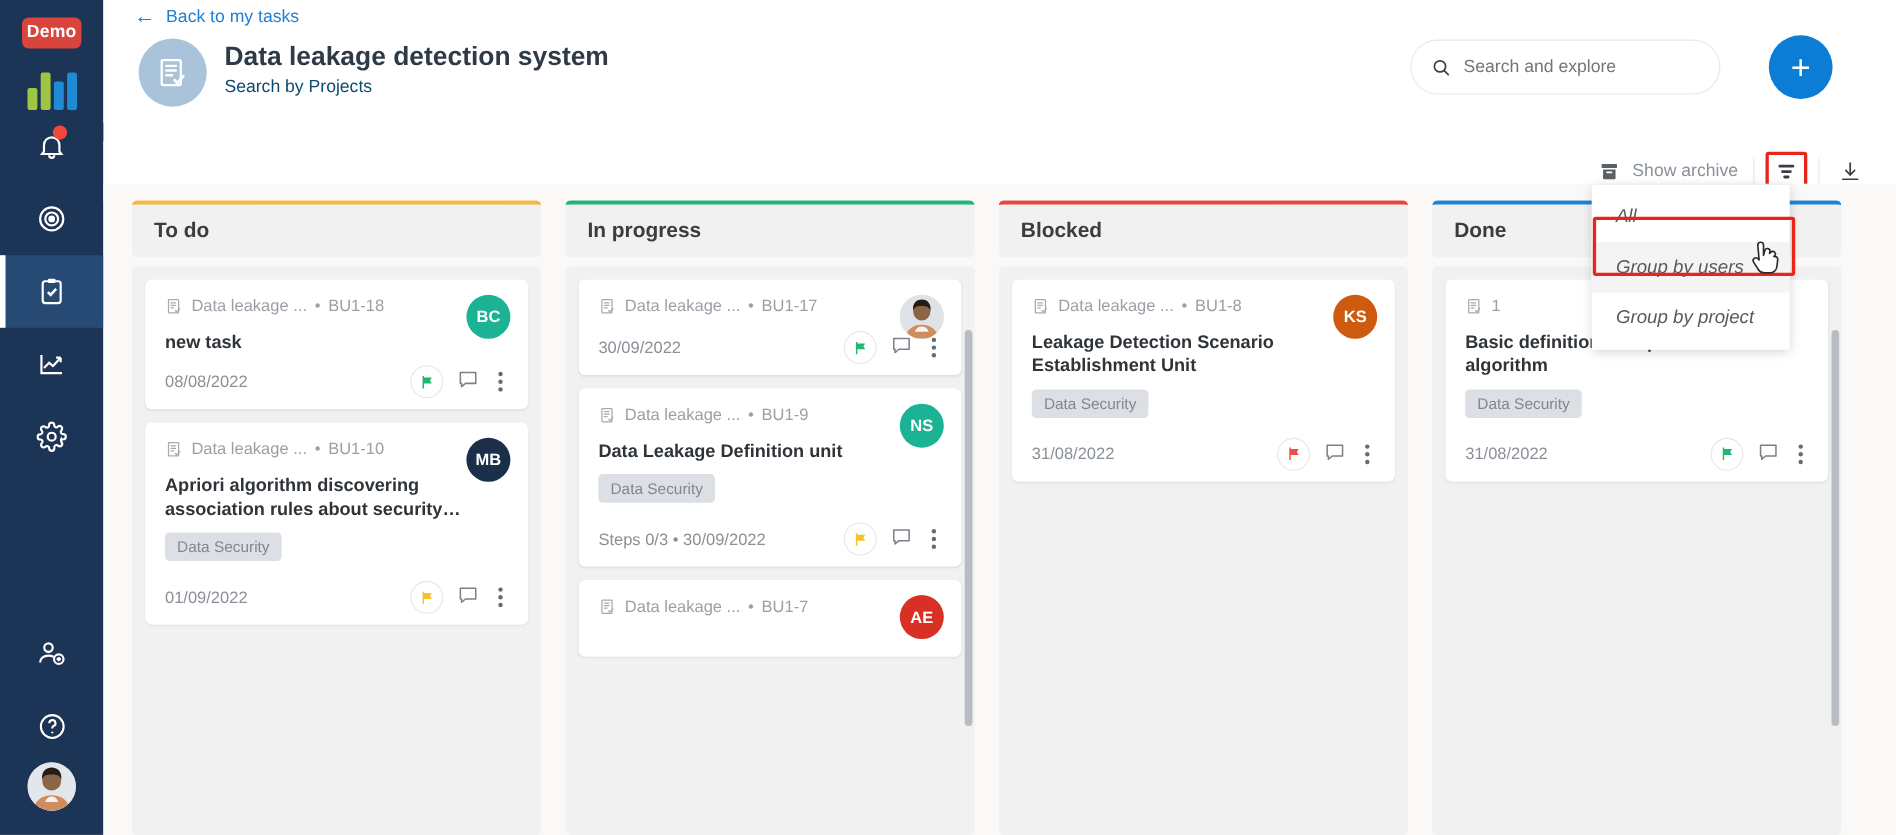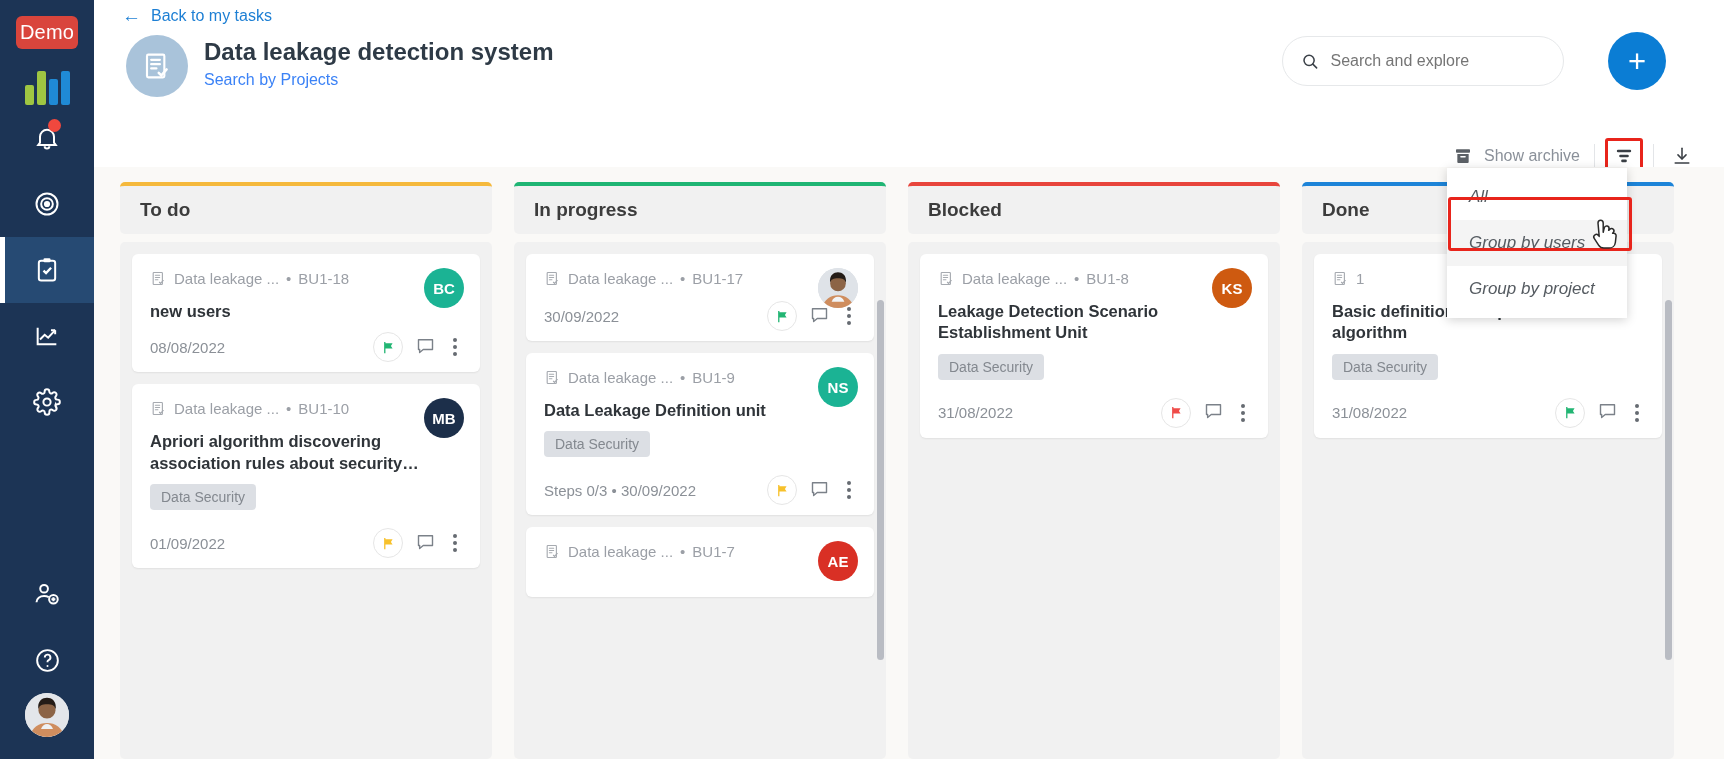--- a/index.html
+++ b/index.html
@@ -14,21 +14,21 @@
   
   #rail {
     position: absolute; left: 0; top: 0;
     width: 94px; height: 759px;
     background: #1c3455;
     display: flex; flex-direction: column; align-items: center;
   }
   .demo-badge {
     margin-top: 16px;
     background: #d9453c; color: #fff;
-    font-size: 20px; font-weight: normal;
+    font-size: 16px; font-weight: bold;
     padding: 5px 4px; border-radius: 6px;
     letter-spacing: .2px;
   }
   .rail-logo { margin-top: 22px; display: flex; align-items: flex-end; gap: 3px; height: 34px; }
   .rail-logo i { display: block; width: 9px; border-radius: 2px; }
   .rail-item {
     position: relative;
     width: 94px; height: 66px;
     display: flex; align-items: center; justify-content: center;
     color: #ffffff;
@@ -65,21 +65,21 @@
     position: absolute; left: 32px; top: 35px;
     width: 62px; height: 62px; border-radius: 50%;
     background: #a9c3da; display: flex; align-items: center; justify-content: center;
   }
   .proj-title {
     position: absolute; left: 110px; top: 38px;
     font-size: 24px; font-weight: bold; color: #2e3a46;
   }
   .proj-sub {
     position: absolute; left: 110px; top: 71px;
-    font-size: 16px; color: #3b82f6;
+    font-size: 16px; color: #0c4a6e;
   }
   .searchbox {
     position: absolute; right: 160px; top: 36px;
     width: 282px; height: 50px;
     border: 1px solid #e6e8ea; border-radius: 26px;
     display: flex; align-items: center; padding: 0 18px; gap: 11px;
     background: #fff;
   }
   .searchbox input {
     border: none; outline: none; font-size: 16px; color: #9aa0a6;
@@ -354,21 +354,21 @@
             <div class="card-meta">
               <svg width="17" height="17" viewBox="0 0 24 24" fill="none" stroke="#a6aab0" stroke-width="1.6">
                 <path d="M5.5 3.5h11a1 1 0 0 1 1 1v15a1 1 0 0 1-1 1h-11a1 1 0 0 1-1-1v-15a1 1 0 0 1 1-1z"></path>
                 <path d="M7.6 7.4h6M7.6 10.6h6M7.6 13.8h3.6" stroke-linecap="round"></path>
                 <path d="M13.3 17.3l1.7 1.7 3.7-4.2" stroke-linecap="round"></path>
               </svg>
               <span>Data leakage ...</span>
               <span>•</span>
               <span>BU1-18</span>
             </div>
-            <div class="card-title">new users</div>
+            <div class="card-title">new task</div>
             <div class="card-foot">
               <div class="card-date"><span>08/08/2022</span></div>
               <div class="foot-icons">
                 <span class="flag-circle">
                   <svg width="15" height="15" viewBox="0 0 24 24" fill="#22b573">
                     <path d="M5 3v18h2.1v-7.3h11.4l-2.6-4.3 2.6-4.3H7.1V3z"></path>
                   </svg>
                 </span>
                 <span><svg width="21" height="21" viewBox="0 0 24 24" fill="none" stroke="#7b8189" stroke-width="1.6">
                     <path d="M4 5.4h16v11.2H9.4L5.3 20v-3.4H4z" stroke-linejoin="round"></path>

